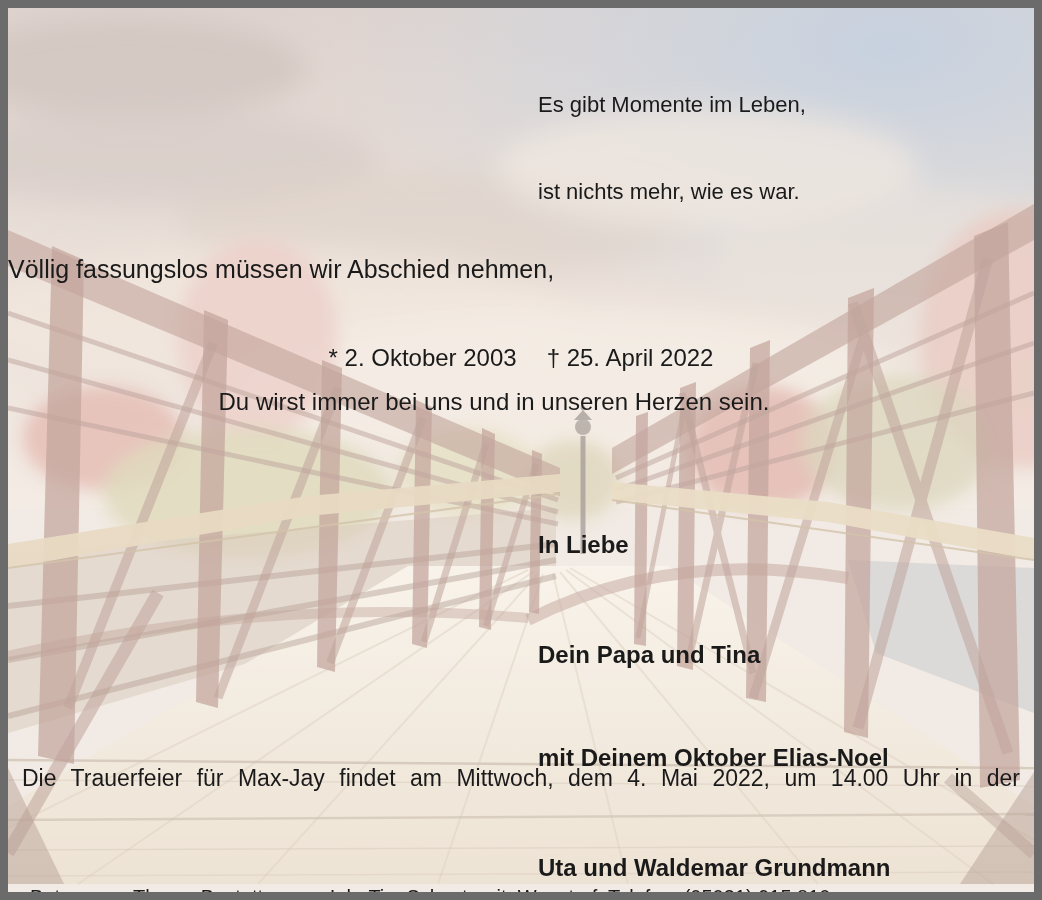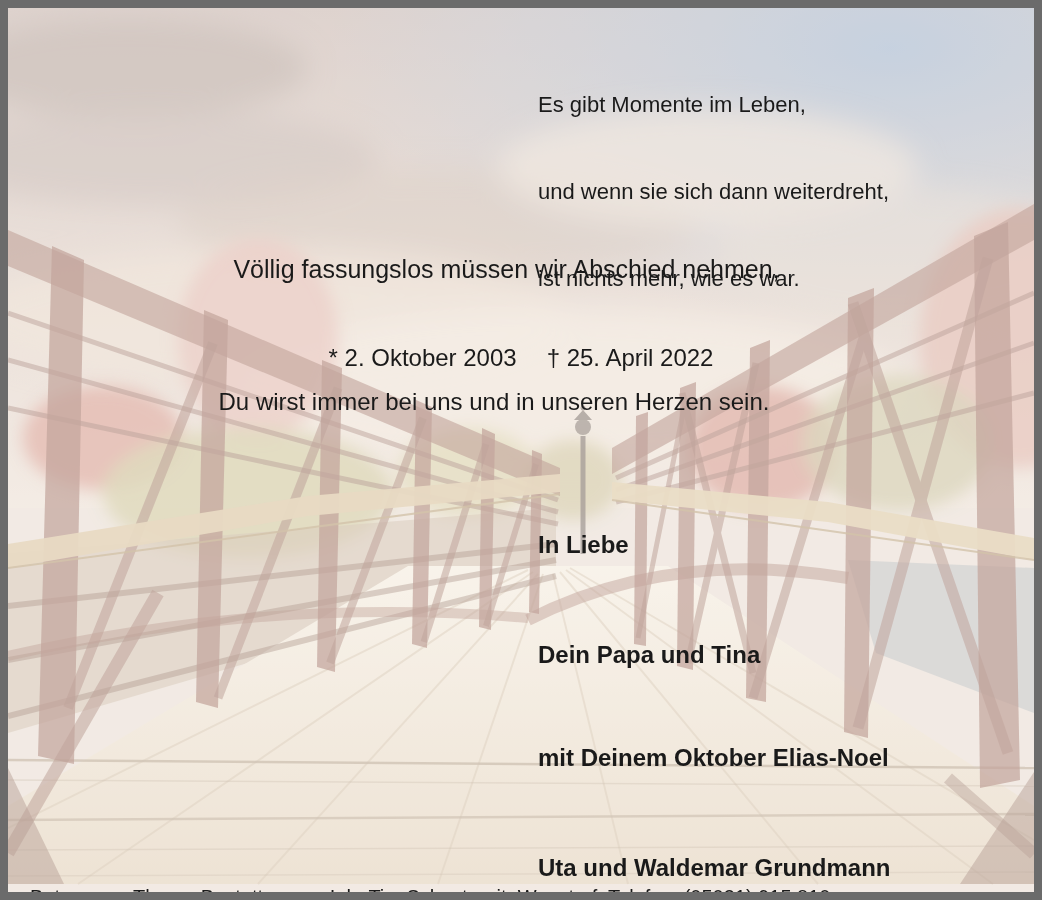--- a/index.html
+++ b/index.html
@@ -9,21 +9,21 @@
     box-sizing:border-box;
     border:8px solid var(--c-frame,#6b6b6b);
     background:#e9ddd2;
     overflow:hidden;
     font-family:"Liberation Sans", sans-serif;
     color:var(--c-text,#1a1a1a);
   }
   .scene{position:absolute;inset:0;width:1026px;height:884px;}
   .txt{position:absolute;white-space:pre;}
   .poem{left:530px;top:24px;font-size:22px;line-height:29px;}
-  .intro{left:0;top:176px;width:997px;text-align:center;font-size:25px;line-height:34px;}
+  .intro{left:0;top:176px;width:997px;text-align:left;font-size:25px;line-height:34px;}
   .name{left:0;top:254px;width:1026px;text-align:center;font-size:56px;line-height:60px;letter-spacing:.5px;}
   .dates{left:0;top:336px;width:1026px;display:flex;justify-content:center;gap:30px;font-size:24px;}
   .tribute{left:0;top:380px;width:972px;text-align:center;font-size:24px;}
   .mourners{left:530px;top:446px;font-size:24px;font-weight:bold;line-height:36.5px;}
   .mourners .tight{margin-top:-6px;}
   .funeral{left:14px;top:752px;width:998px;font-size:23px;line-height:36px;white-space:normal;}
   .funeral .justify{text-align:justify;text-align-last:justify;}
   .footer{left:22px;top:828px;font-size:20px;line-height:24.5px;}
 </style>
 </head>
@@ -174,21 +174,20 @@
       <circle cx="575" cy="419" r="8" fill="#7a6c62"></circle>
       <polygon points="566,412 584,412 575,402" fill="#6e6057"></polygon>
       <circle cx="575" cy="400" r="2.5" fill="#6e6057"></circle>
     </g>
 
     <rect x="0" y="0" width="1026" height="884" fill="#ffffff" opacity="0.40"></rect>
   </svg>
 
   <div class="txt poem">
     <div>Es gibt Momente im Leben,</div>
-    <div>und wenn sie sich dann weiterdreht,</div>
     <div>ist nichts mehr, wie es war.</div>
   </div>
 
   <div class="txt intro">
     <div>Völlig fassungslos müssen wir Abschied nehmen,</div>
   </div>
 
 
   <div class="txt dates">
     <span>* 2. Oktober 2003</span>
@@ -202,20 +201,21 @@
     <div>Dein Papa und Tina</div>
     <div class="tight">mit Deinem Oktober Elias-Noel</div>
     <div>Uta und Waldemar Grundmann</div>
     
     
     
     
   </div>
 
   <div class="txt funeral">
+    <div class="justify">Die Trauerfeier für Max-Jay findet am Mittwoch, dem 4. Mai 2022, um 14.00 Uhr in der</div>
   </div>
 
   <div class="txt footer">
     <div>Betreuung: Thorns Bestattungen, Inh. Tim Schustereit, Wunstorf, Telefon: (05031) 915 810</div>
     
   </div>
 
 </div>
 
 </body></html>

